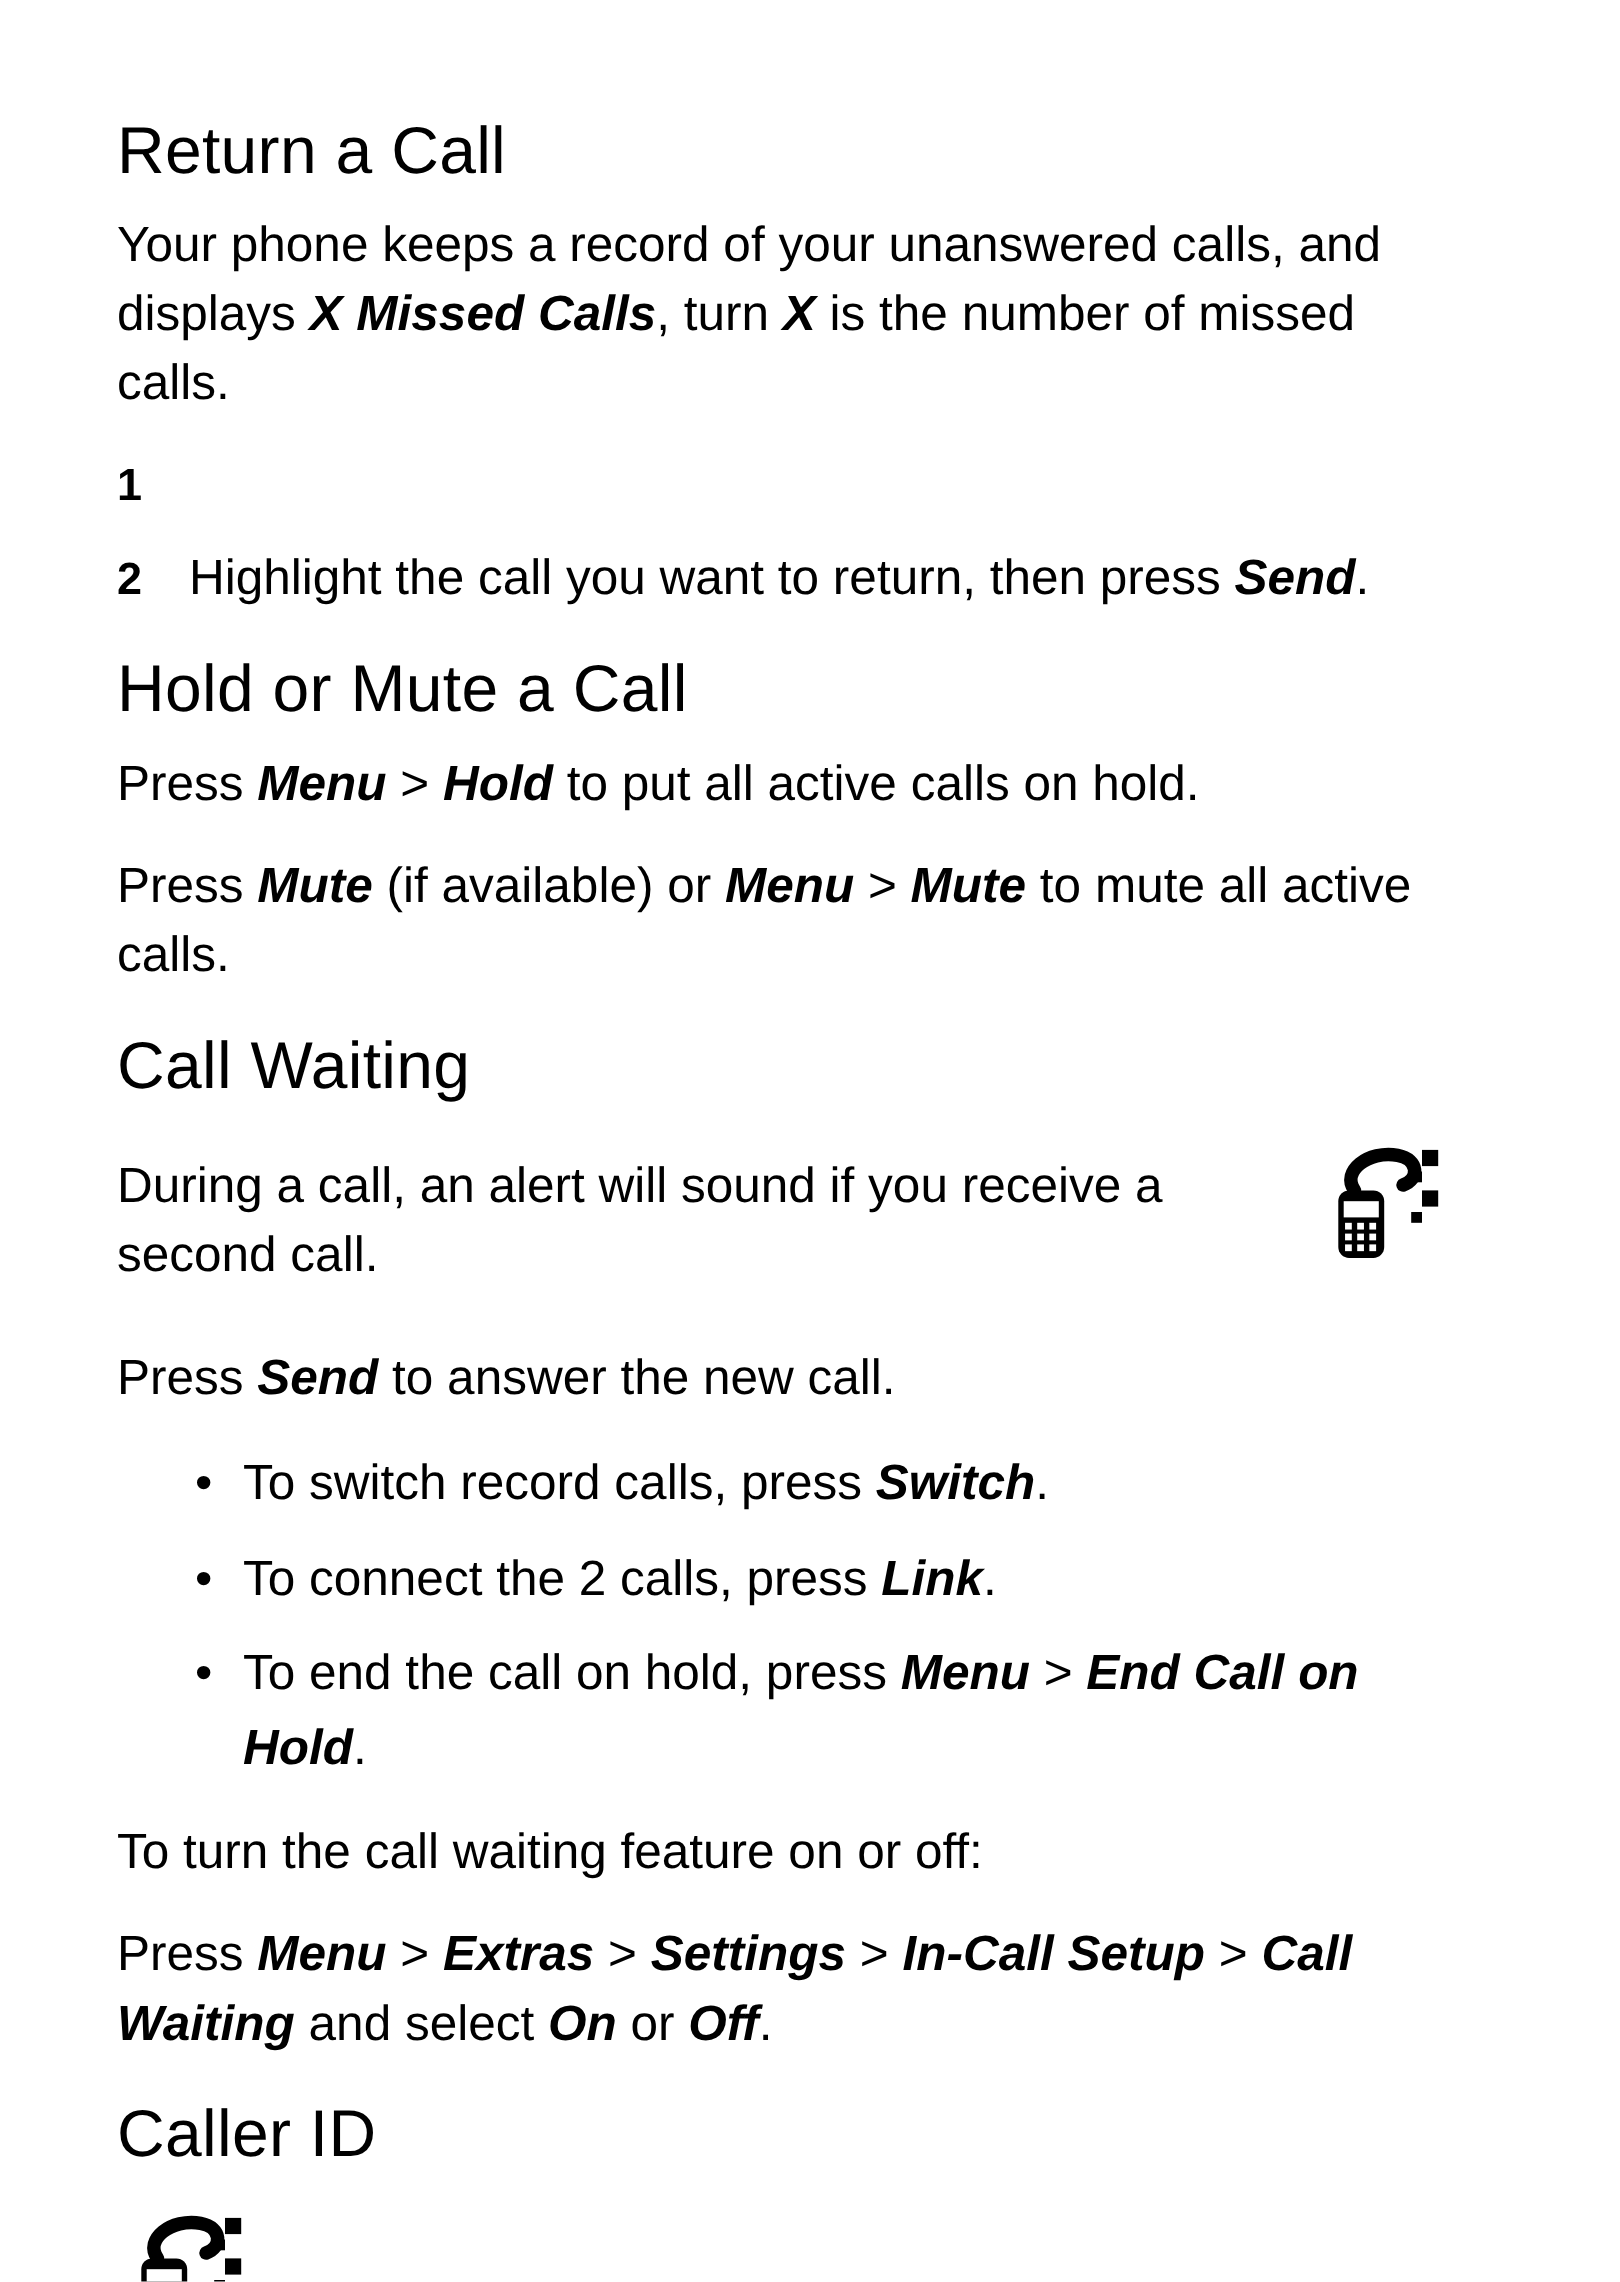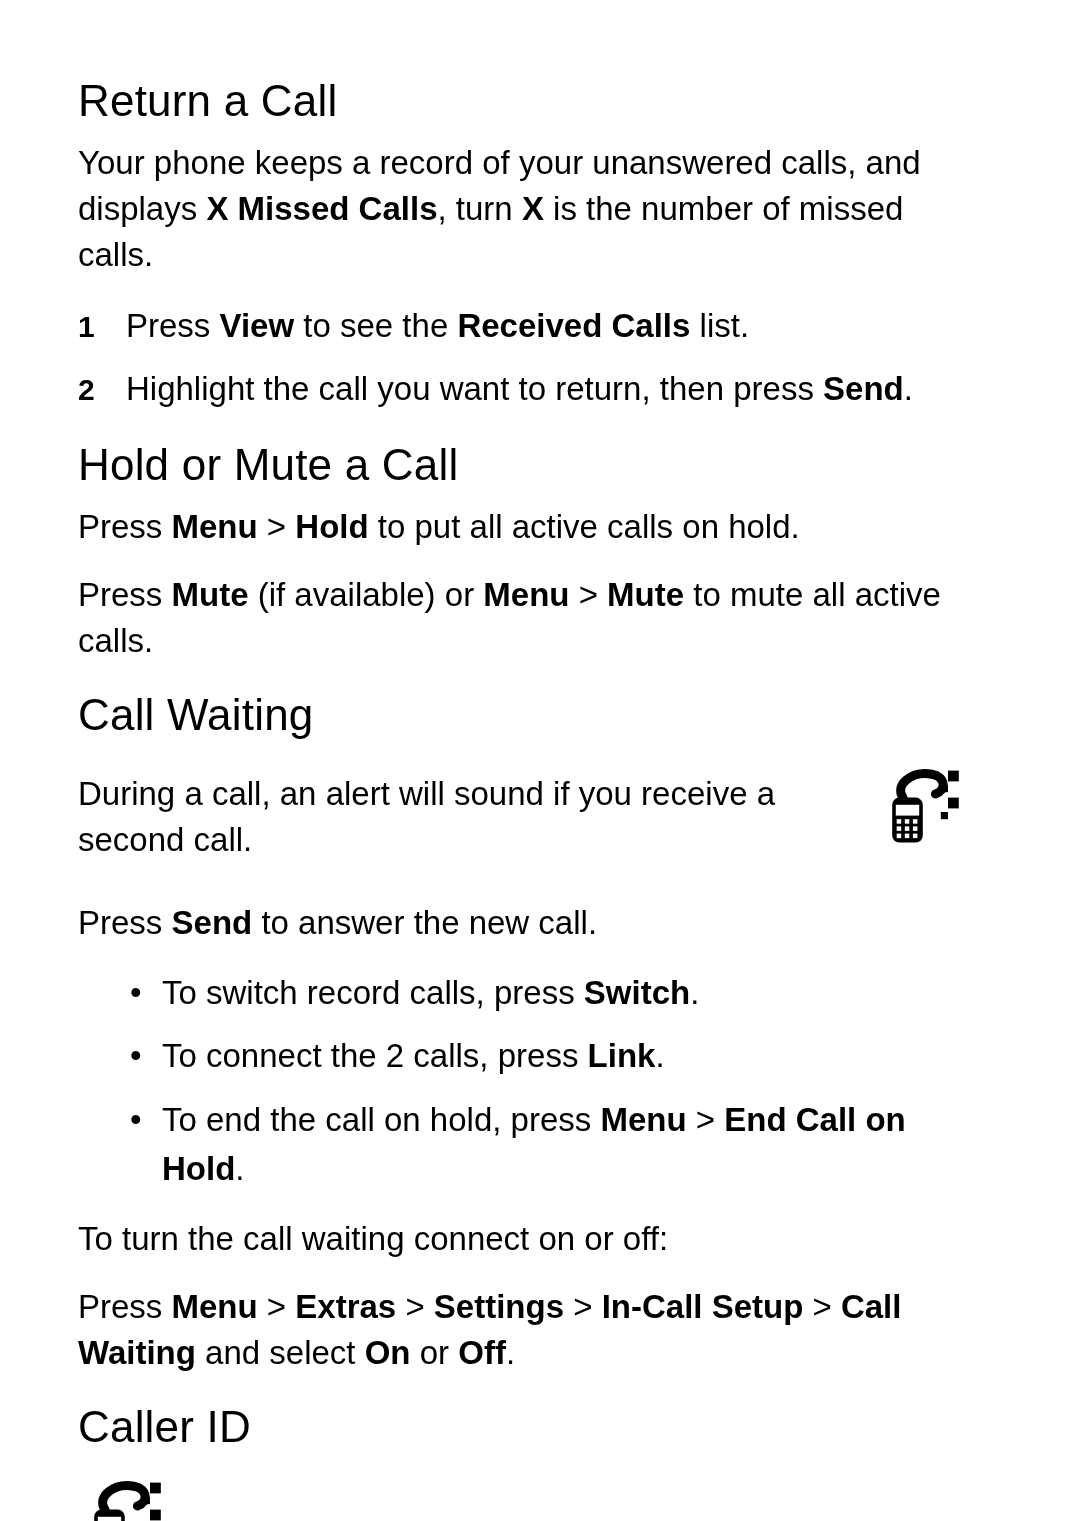--- a/index.html
+++ b/index.html
@@ -78,37 +78,34 @@
     height: 90px;
     margin-top: 4px;
   }
   .footer {
     position: absolute;
     left: 78px;
     bottom: 60px;
     font-size: 30px;
   }
   .footer .pg { font-weight: 700; margin-right: 24px; }
-  b { font-weight:700; }
+  b { font-weight:700;font-style:italic; }
 </style>
 </head>
 <body>
 
 <div class="page">
 
   <h2 class="section-heading">Return a Call</h2>
   <p class="body-text">
     <span>Your phone keeps a record of your unanswered calls, and displays </span><b>X Missed Calls</b><span>, turn </span><b>X</b><span> is the number of missed calls.</span>
   </p>
   <ol class="num-list">
     <li>
       <span class="num">1</span>
-      <span>
-        <span>Press </span><b>View</b><span> to see the </span><b>Received Calls</b><span> list.</span>
-      </span>
     </li>
     <li>
       <span class="num">2</span>
       <span>
         <span>Highlight the call you want to return, then press </span><b>Send</b><span>.</span>
       </span>
     </li>
   </ol>
 
   <h2 class="section-heading">Hold or Mute a Call</h2>
@@ -152,21 +149,21 @@
     <li>
       <span>To switch record calls, press </span><b>Switch</b><span>.</span>
     </li>
     <li>
       <span>To connect the 2 calls, press </span><b>Link</b><span>.</span>
     </li>
     <li>
       <span>To end the call on hold, press </span><b>Menu</b><span> &gt; </span><b>End Call on Hold</b><span>.</span>
     </li>
   </ul>
-  <p class="body-text">To turn the call waiting connect on or off:</p>
+  <p class="body-text">To turn the call waiting feature on or off:</p>
   <p class="body-text">
     <span>Press </span><b>Menu</b><span> &gt; </span><b>Extras</b><span> &gt; </span><b>Settings</b><span> &gt; </span><b>In-Call Setup</b><span> &gt; </span><b>Call Waiting</b><span> and select </span><b>On</b><span> or </span><b>Off</b><span>.</span>
   </p>
 
   <h2 class="section-heading">Caller ID</h2>
   <div class="with-icon-row">
     <div class="icon-wrap">
       <svg viewBox="0 0 100 100" width="90" height="90">
         <g fill="#000">
           <rect x="18" y="44" width="34" height="50" rx="8"></rect>

